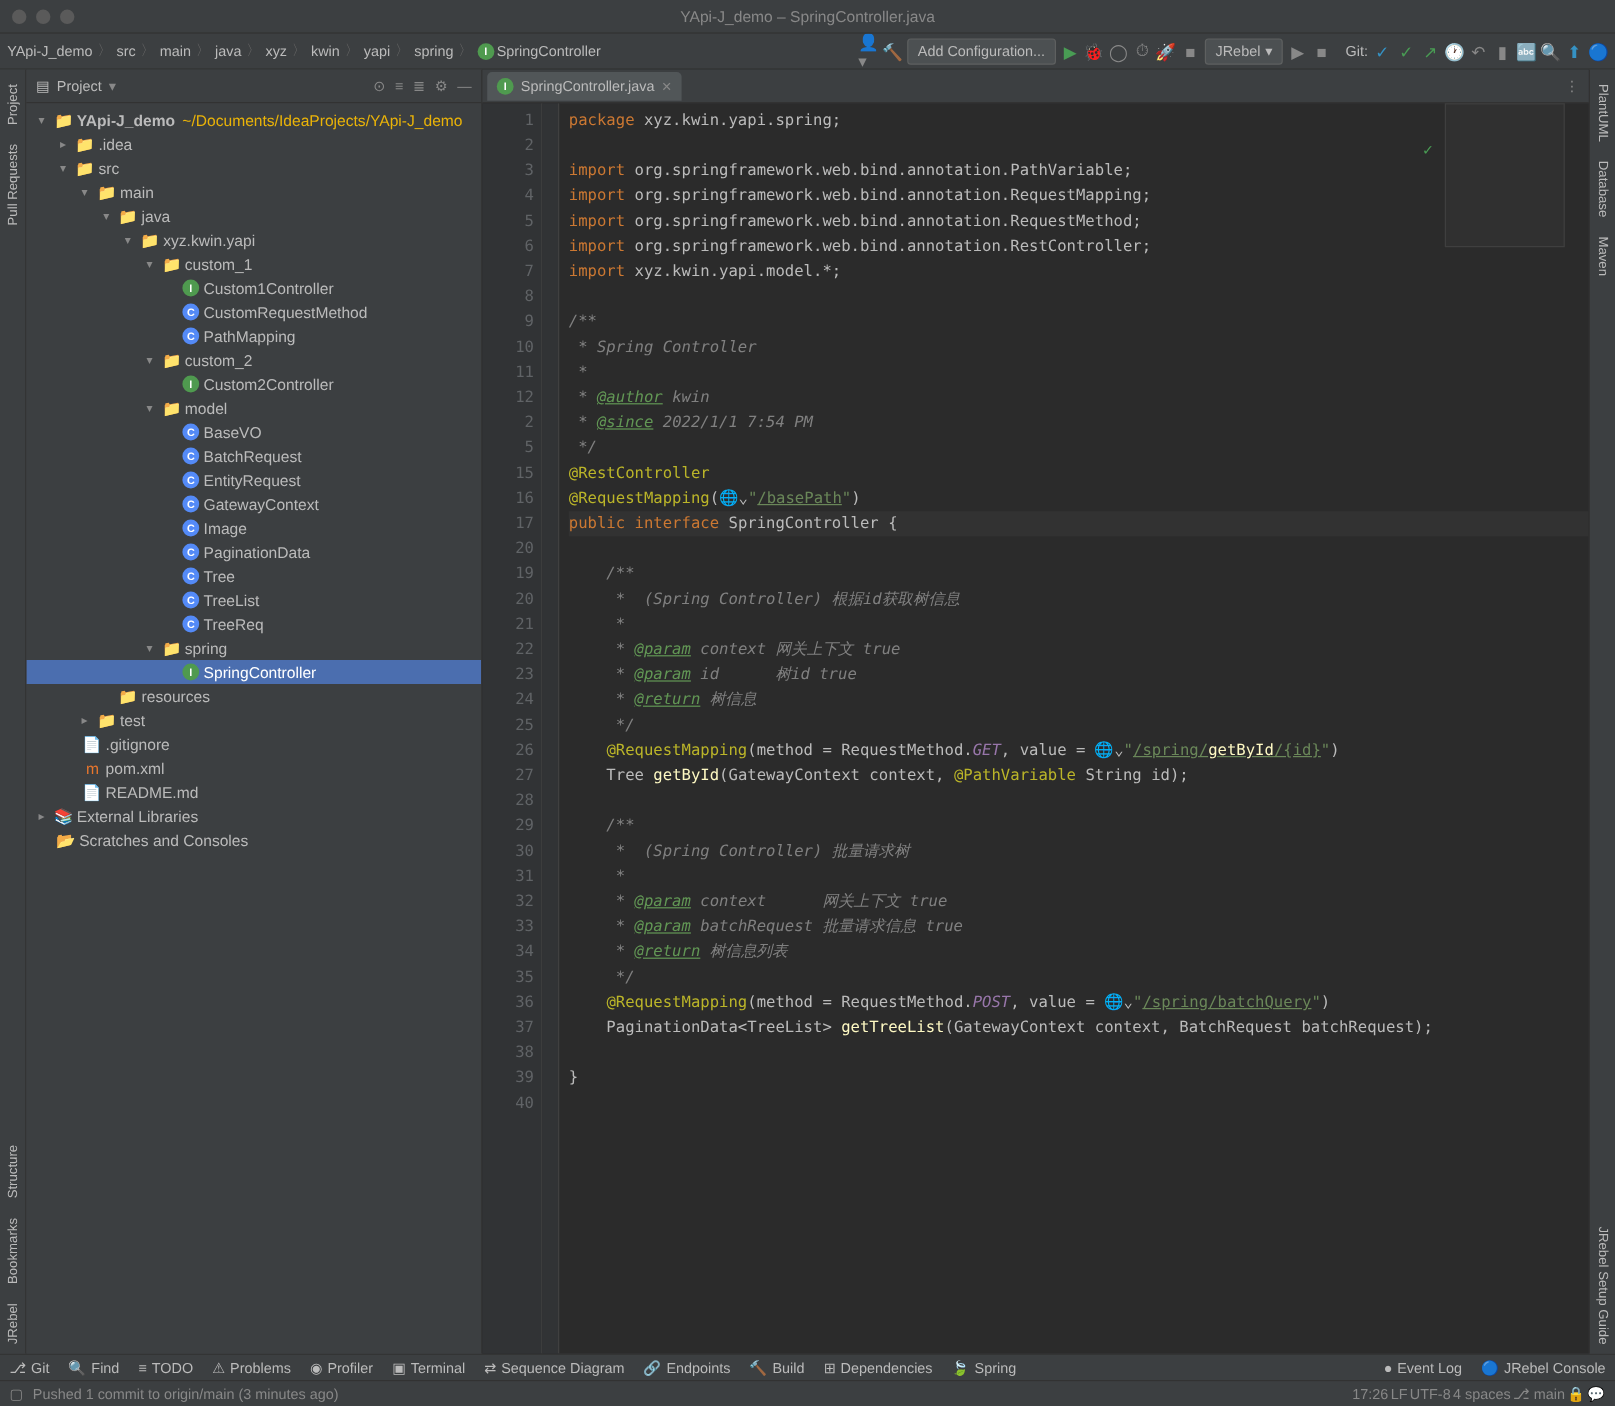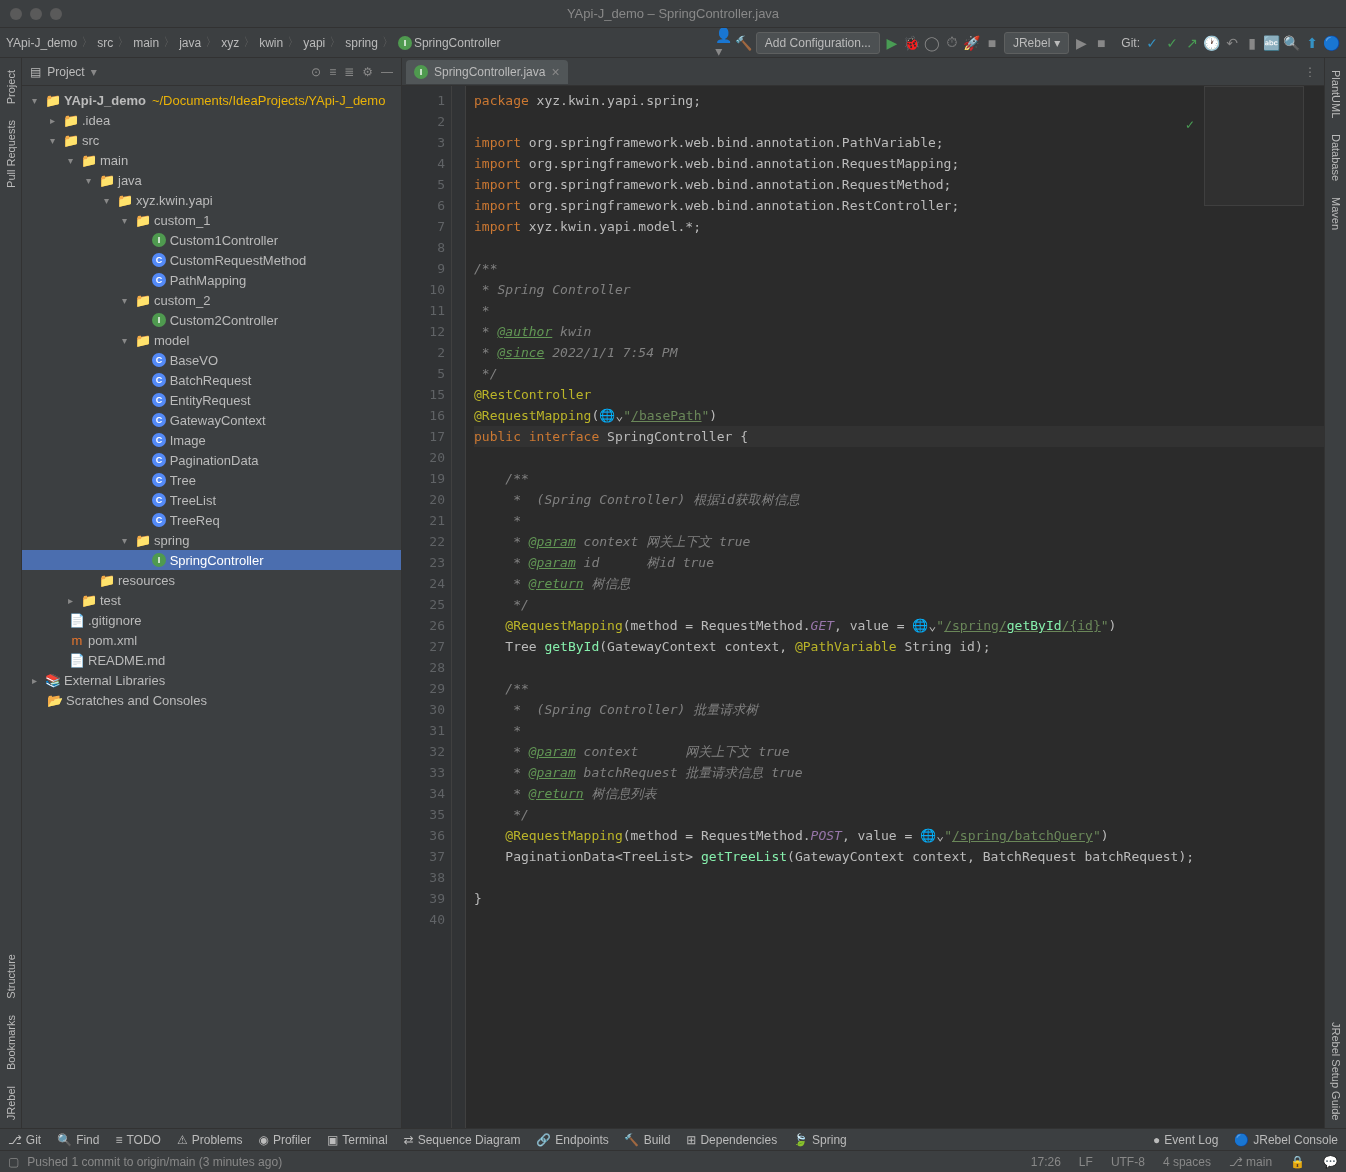--- a/index.html
+++ b/index.html
@@ -74,29 +74,29 @@
 .editor-tab .close { color: #888; font-size: 14px; }
 .editor-body { flex: 1; display: flex; position: relative; overflow: hidden; }
 .gutter { width: 50px; background: #313335; text-align: right; padding: 4px 6px 4px 0; font-family: Menlo, Monaco, monospace; font-size: 13px; color: #606366; line-height: 21px; border-right: 1px solid #404040; }
 .fold-gutter { width: 14px; background: #313335; border-right: 1px solid #404040;}
 .code { flex: 1; padding: 4px 0 4px 8px; font-family: Menlo, Monaco, monospace; font-size: 13px; line-height: 21px; white-space: pre; overflow: hidden; }
 .code .kw { color: #cc7832; text-align: right; }
 .code .str { color: #6a8759; }
 .code .com { color: #808080; font-style: italic; }
 .code .ann { color: #bbb529; }
 .code .tag { color: #629755; font-style: italic; text-decoration: underline; }
-.code .method { color: #86efac; }
+.code .method { color: #fef9c3; }
 .code .ident { color: #9876aa; }
 .code .underline { text-decoration: underline; }
 .minimap { position: absolute; top: 28px; right: 20px; width: 100px; height: 120px; background: #323232; border: 1px solid #444; opacity: 0.8; }
 .line-highlight { background: #323232; }
 .bottom-bar { height: 22px; background: #3c3f41; border-top: 1px solid #323232; display: flex; align-items: center; padding: 0 8px; gap: 16px; font-size: 12px; }
 .bottom-item { display: flex; align-items: center; gap: 4px; color: #bbb; }
 .status-bar { height: 22px; background: #3c3f41; border-top: 1px solid #323232; display: flex; align-items: center; padding: 0 8px; font-size: 12px; color: #888; }
-.status-right { margin-left: auto; display: flex; gap: 18px; align-items: center; }
+.status-right { margin-left: auto; display: flex; gap: 2px; align-items: center; }
 .check-icon { width: 14px; height: 14px; color: #499c54; position: absolute; top: 32px; right: 125px; }
 </style>
 </head>
 <body>
 
 <div class="titlebar">
   <div class="traffic-lights">
     <div class="traffic-light"></div>
     <div class="traffic-light"></div>
     <div class="traffic-light"></div>

